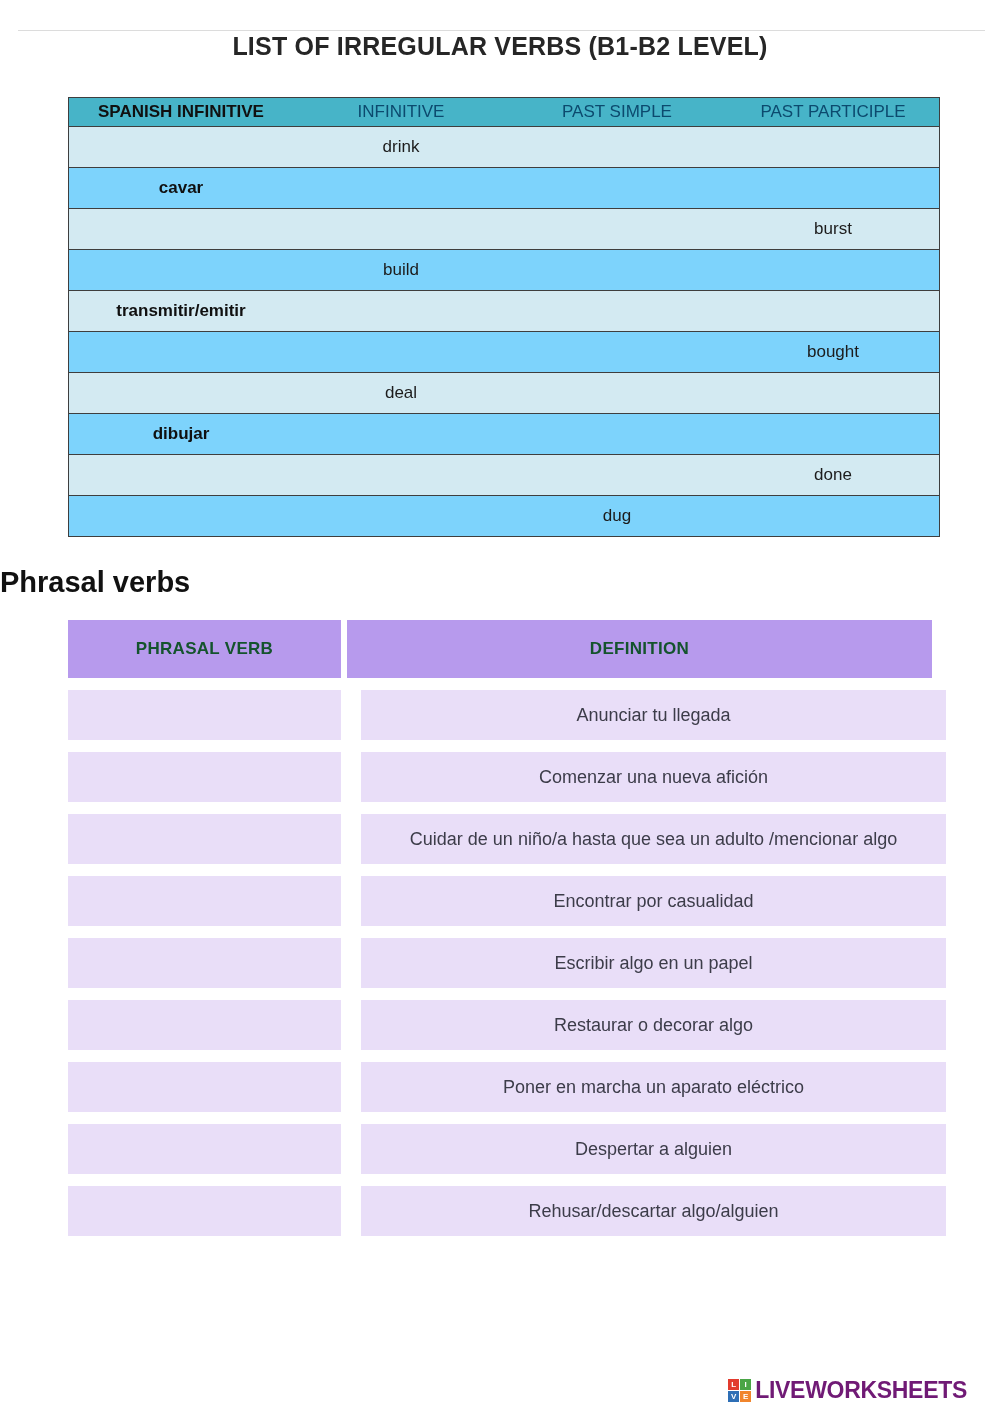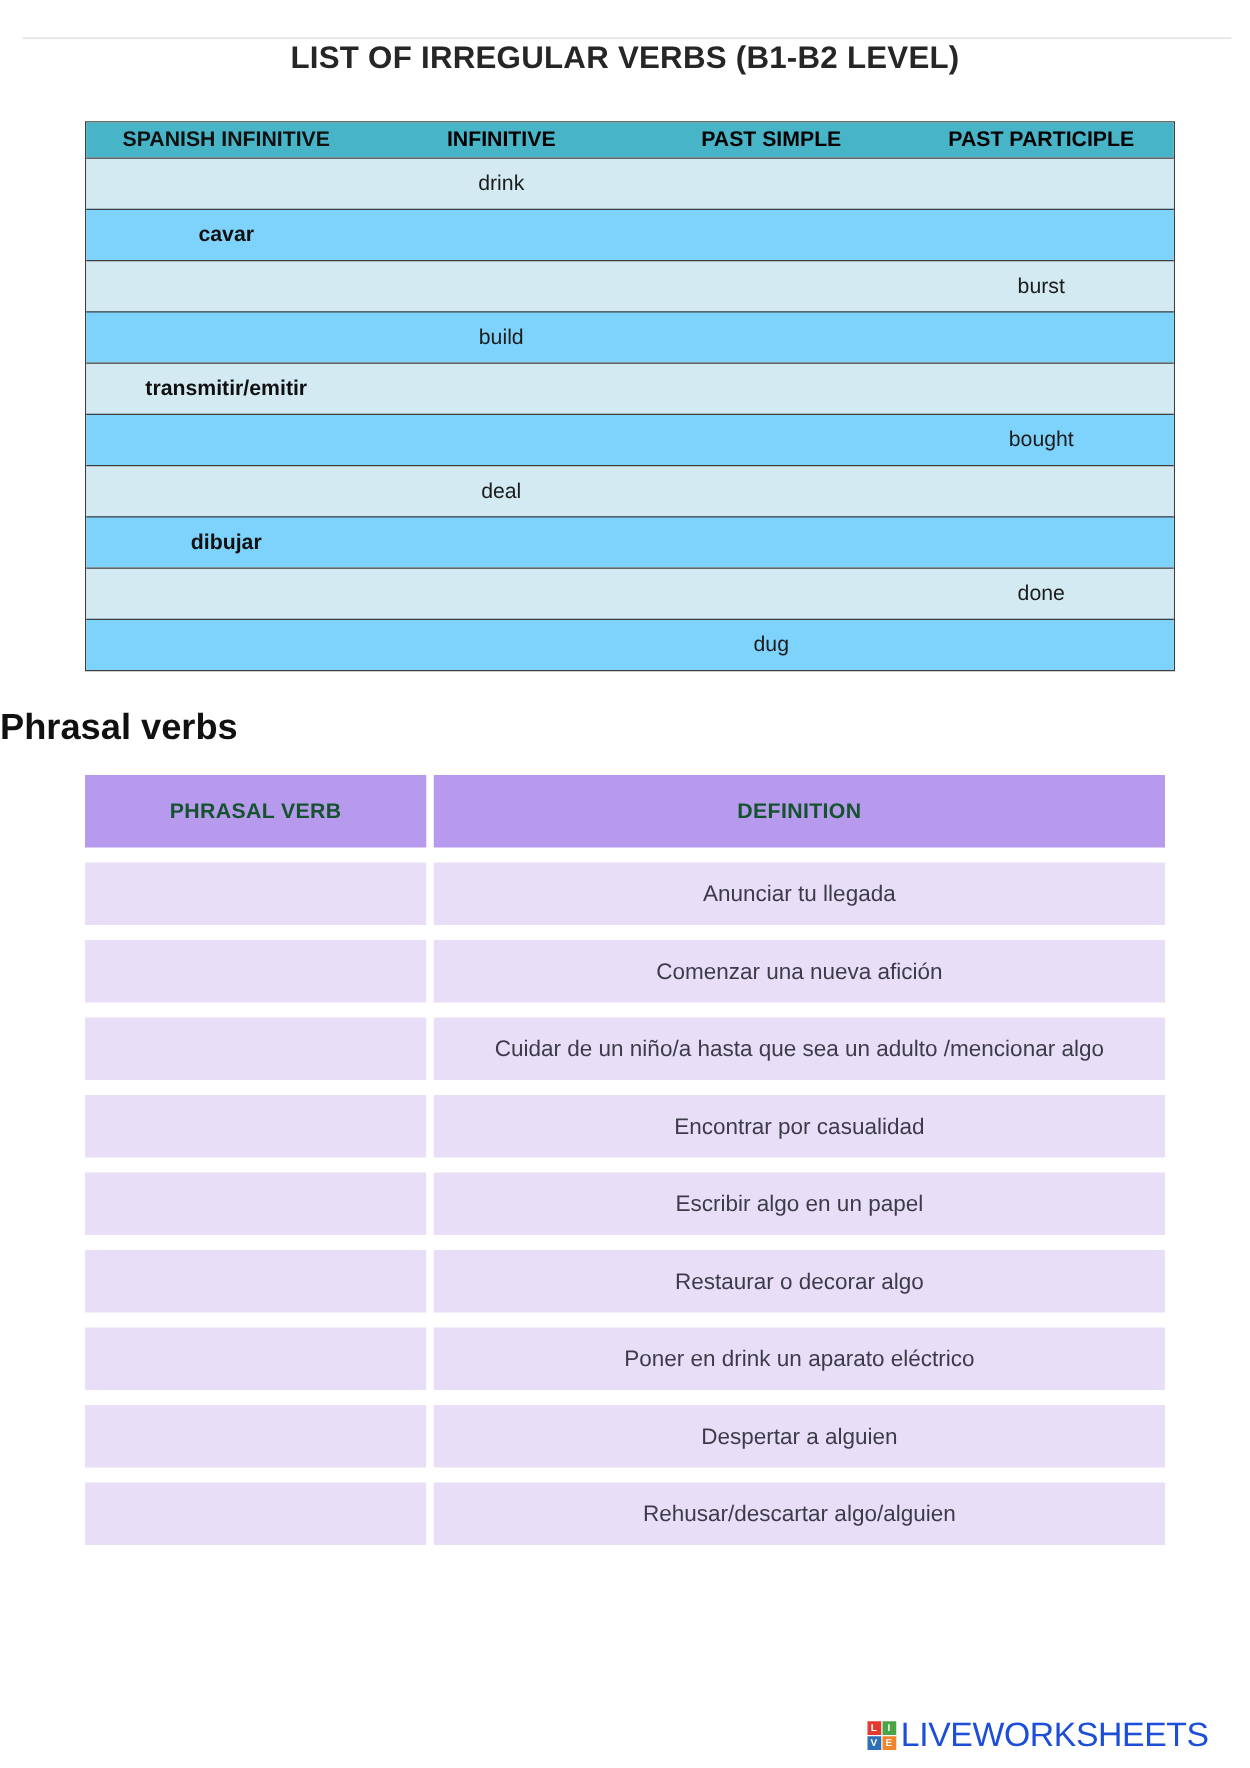--- a/index.html
+++ b/index.html
@@ -7,50 +7,50 @@
   .page { position:relative; width:1000px; height:1414px; background:#ffffff; overflow:hidden; }
 
   .top-rule { position:absolute; top:30px; left:18px; width:967px; border-top:1px solid #dcdcdc; }
 
   .title { position:absolute; top:32px; left:0; width:1000px; text-align:center;
            font-size:25px; font-weight:bold; color:#262626; letter-spacing:0.2px; }
 
   
   .verbs-table { position:absolute; top:97px; left:68px; width:872px; border:1px solid #3e3e3e; background:#fff; }
   .v-header { display:grid; grid-template-columns:224px 216px 216px 216px; height:28px; background:#47b4c8; }
-  .v-h { display:flex; align-items:center; justify-content:center; font-size:17px; color:#000000; font-weight:700; }
+  .v-h { display:flex; align-items:center; justify-content:center; font-size:17px; color:#0c4a6e; font-weight:400; }
   .v-h.first { font-weight:bold; color:#101010; }
   .v-row { display:grid; grid-template-columns:224px 216px 216px 216px; height:41px;
            border-top:1px solid #3e3e3e; background:#7dd3fc; }
   .v-row:nth-child(even) { background:#d3eaf2; }
   .v-cell { display:flex; align-items:center; justify-content:center; font-size:17px; color:#1c1c1c; }
   .v-cell.sp { font-weight:bold; color:#101010; }
 
   .subtitle { position:absolute; top:566px; left:0; width:1000px; text-align:left;
               font-size:29px; font-weight:bold; color:#111111; }
 
   
   .pv-table { position:absolute; top:620px; left:68px; width:864px; }
   .pv-header { display:grid; grid-template-columns:273px 585px; column-gap:6px; }
   .pv-h { height:58px; background:#b79aed; display:flex; align-items:center; justify-content:center;
           font-size:17px; font-weight:bold; color:#14532d; letter-spacing:0.3px; }
-  .pv-row { display:grid; grid-template-columns:273px 585px; column-gap:6px; margin-top:12px; }
+  .pv-row { display:grid; grid-template-columns:273px 585px; column-gap:20px; margin-top:12px; }
   .pv-cell { height:50px; background:#e9def8; display:flex; align-items:center; justify-content:center;
              font-size:18px; color:#3c3c49; }
 
   
   .footer { position:absolute; right:33px; bottom:10px; display:flex; align-items:center; gap:4px; }
   .logo-grid { display:grid; grid-template-columns:11px 11px; grid-template-rows:11px 11px; gap:1px; }
   .logo-sq { display:flex; align-items:center; justify-content:center; color:#ffffff; font-size:8px;
              font-weight:bold; line-height:1; }
   .sq-l { background:#e23b2e; }
   .sq-i { background:#4aa546; }
   .sq-v { background:#2e6fb6; }
   .sq-e { background:#f1852c; }
-  .brand { font-size:27px; font-weight:normal; color:#1d4ed8; letter-spacing:-0.3px; }
+  .brand { font-size:23px; font-weight:bold; color:#701a75; letter-spacing:-0.3px; }
 </style>
 </head>
 <body>
 
 <div class="page">
   <div class="top-rule"></div>
 
   <h1 class="title">LIST OF IRREGULAR VERBS (B1-B2 LEVEL)</h1>
 
   <div class="verbs-table">
@@ -159,21 +159,21 @@
     <div class="pv-row">
       <div class="pv-cell"></div>
       <div class="pv-cell">Escribir algo en un papel</div>
     </div>
     <div class="pv-row">
       <div class="pv-cell"></div>
       <div class="pv-cell">Restaurar o decorar algo</div>
     </div>
     <div class="pv-row">
       <div class="pv-cell"></div>
-      <div class="pv-cell">Poner en drink un aparato eléctrico</div>
+      <div class="pv-cell">Poner en marcha un aparato eléctrico</div>
     </div>
     <div class="pv-row">
       <div class="pv-cell"></div>
       <div class="pv-cell">Despertar a alguien</div>
     </div>
     <div class="pv-row">
       <div class="pv-cell"></div>
       <div class="pv-cell">Rehusar/descartar algo/alguien</div>
     </div>
   </div>

